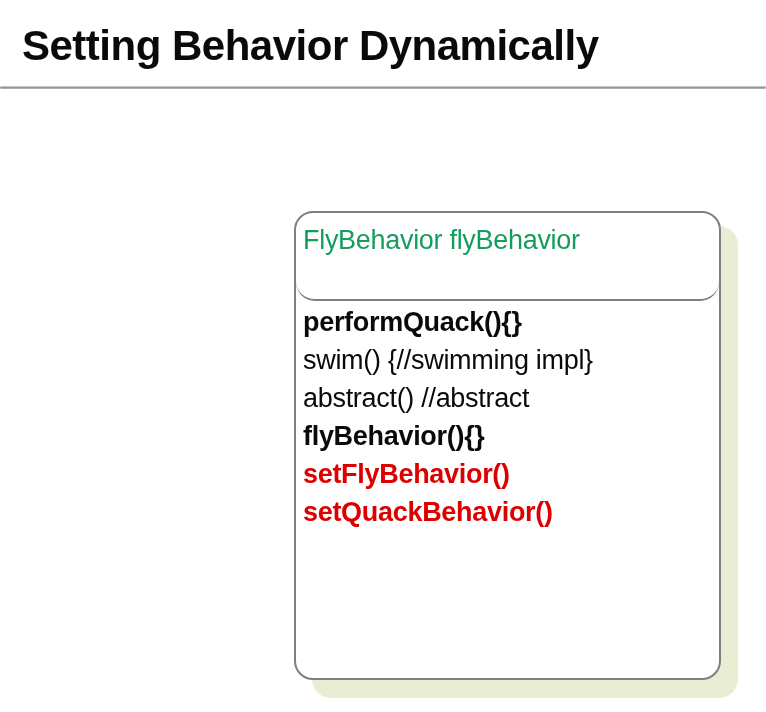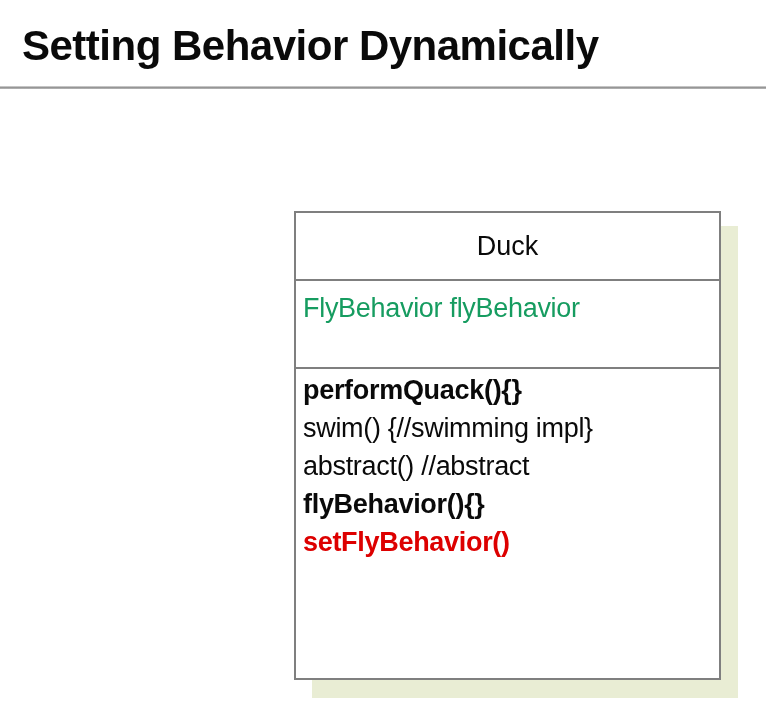--- a/index.html
+++ b/index.html
@@ -1,15 +1,15 @@
 <!DOCTYPE html>
 <html style="--attribute-green: #169c60; --method-red: #dd0000; --shadow: #e9edd4; --border: #7f7f7f;"><head>
 <meta charset="utf-8">
 <style>
-  * { margin: 0; padding: 0; box-sizing: border-box; }
+  * { margin: 0; padding: 0; box-sizing: border-box; border-radius: 19px; }
   html, body {
     width: 766px; height: 712px;
     background: #ffffff;
     font-family: "Liberation Sans", sans-serif;
     overflow: hidden;
     position: relative;
   }
   .slide { position: relative; width: 766px; height: 712px; }
 
   .slide-title {
@@ -88,29 +88,29 @@
 <div class="slide">
 
   <div class="slide-title">Setting Behavior Dynamically</div>
 
   <div class="title-rule"></div>
 
   <div class="uml-shadow"></div>
 
   <div class="uml-class-box">
 
-    <div class="uml-header">Duck</div>
 
     <div class="uml-attrs">
       <div>FlyBehavior flyBehavior</div>
     </div>
 
     <div class="uml-methods">
       <div class="m-bold">performQuack(){}</div>
       <div>swim() {//swimming impl}</div>
       <div>abstract() //abstract</div>
       <div class="m-bold">flyBehavior(){}</div>
       <div class="m-red">setFlyBehavior()</div>
+      <div class="m-red">setQuackBehavior()</div>
     </div>
 
   </div>
 
 </div>
 
 </body></html>

